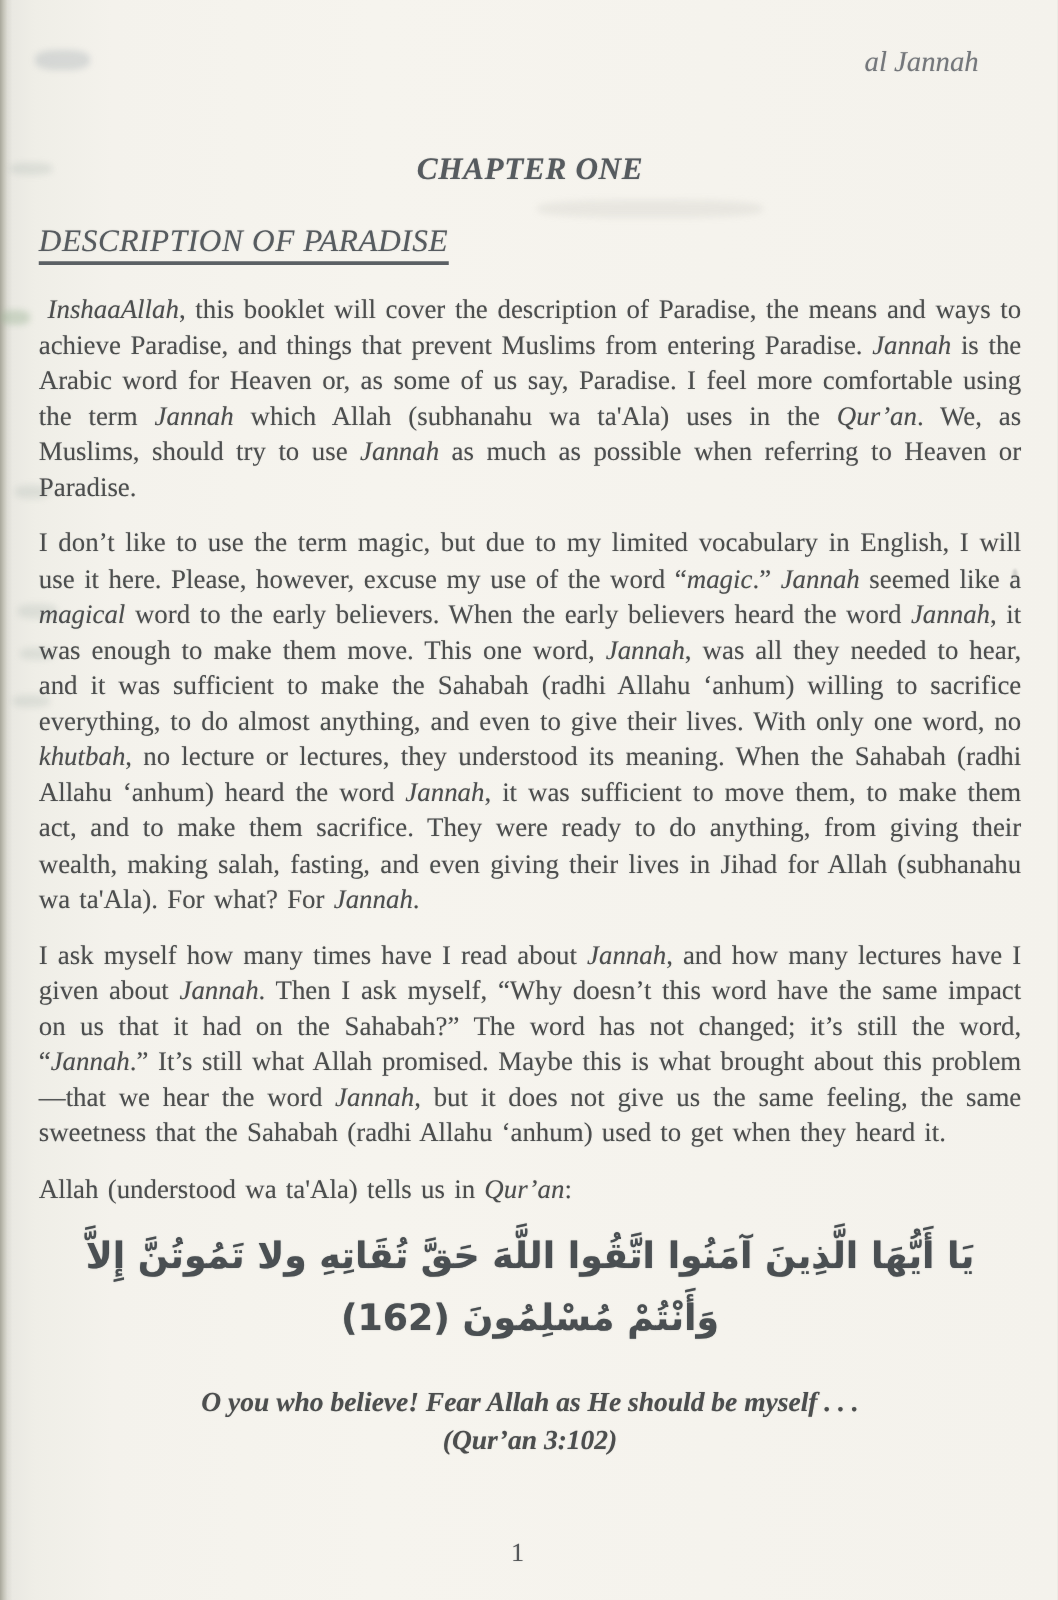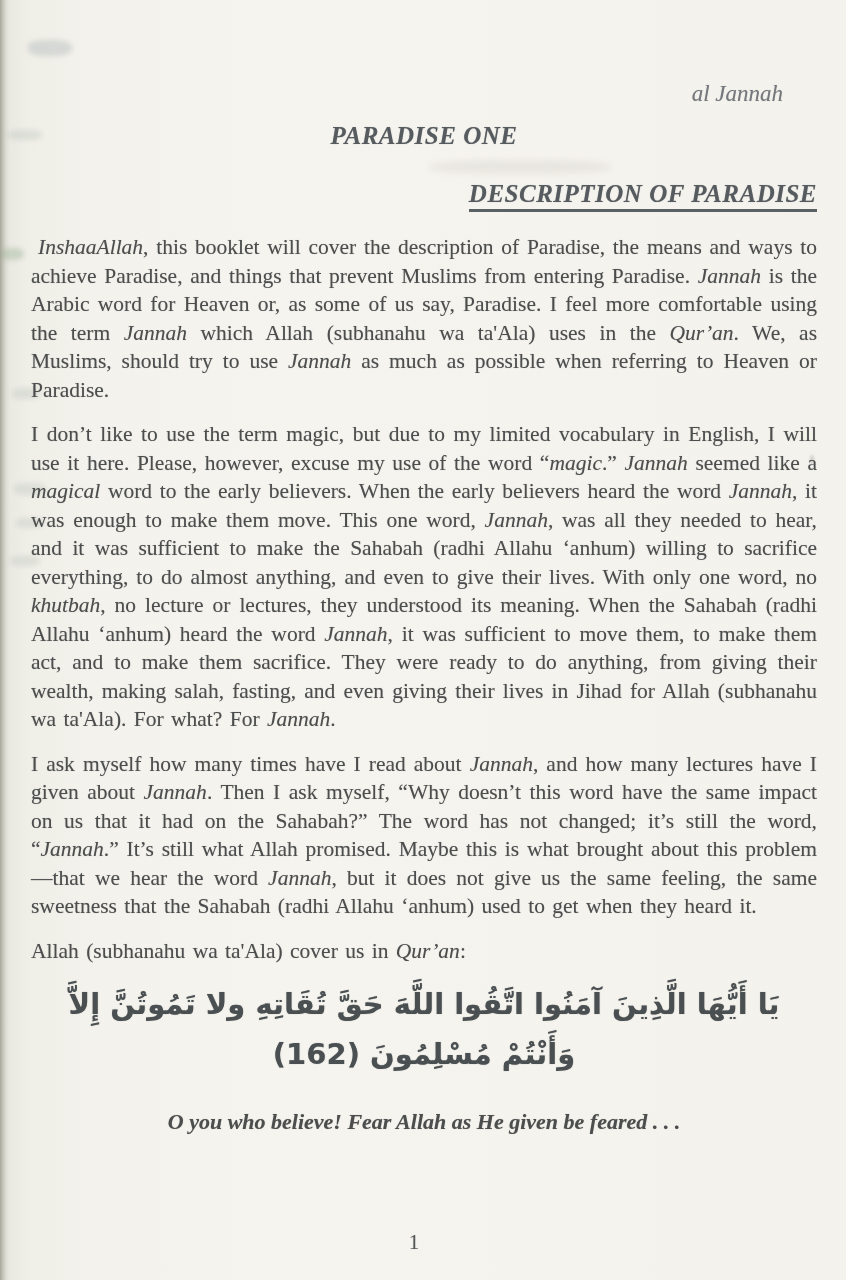--- a/index.html
+++ b/index.html
@@ -20,29 +20,28 @@
   .bleed-e { left:14px; top:483px; width:32px; height:12px; }
   .bleed-f { left:16px; top:518px; width:28px; height:10px; }
   .bleed-g { left:10px; top:556px; width:30px; height:10px; }
   .bleed-h { left:430px; top:160px; width:180px; height:14px; background:rgba(150,150,142,0.13); filter:blur(3px); }
   .speck  { position:absolute; left:810px; top:455px; width:4px; height:9px; background:rgba(110,110,110,0.25); filter:blur(1px); border-radius:50%; }
 
   .header-right {
     position:absolute; top:37px; right:63px;
     font-style:italic; font-size:23px; color:#74777b;
     text-shadow:0 0 1px rgba(116,119,123,0.4);
-    margin-top:44px;
   }
   .content { position:absolute; top:122px; left:31px; width:786px; color:#4c4e4e; }
   .chapter {
     margin:0 0 30px; text-align:center;
     font-size:25px; font-weight:bold; font-style:italic; letter-spacing:0.5px;
     color:#565b5f; text-shadow:0 0 1px rgba(86,91,95,0.45);
   }
-  .title { margin:12px 0 25px; text-align:right; font-size:25px; font-weight:bold; font-style:italic;
+  .title { margin:12px 0 25px; text-align:left; font-size:25px; font-weight:normal; font-style:italic;
     color:#565b5f; text-shadow:0 0 1px rgba(86,91,95,0.45); letter-spacing:0.5px; }
   .title .underline { border-bottom:3px solid #5b6064; padding-bottom:2px; }
   .para {
     margin:0 0 16px; text-align:justify;
     font-size:21.5px; line-height:28.5px; word-spacing:2px;
     text-shadow:0 0 1px rgba(76,78,78,0.35);
   }
   .para.first { text-indent:7px; }
   .lead-in { text-align:left; margin-bottom:0; }
   .arabic {
@@ -73,30 +72,31 @@
   <div class="bleed bleed-d"></div>
   <div class="bleed bleed-e"></div>
   <div class="bleed bleed-f"></div>
   <div class="bleed bleed-g"></div>
   <div class="bleed bleed-h"></div>
   <div class="speck"></div>
 
   <div class="header-right">al Jannah</div>
 
   <div class="content">
-    <h1 class="chapter">PARADISE ONE</h1>
+    <h1 class="chapter">CHAPTER ONE</h1>
     <h2 class="title"><span class="underline">DESCRIPTION OF PARADISE</span></h2>
 
     <p class="para first"><em>InshaaAllah</em><span>, this booklet will cover the description of Paradise, the means and ways to achieve Paradise, and things that prevent Muslims from entering Paradise.  </span><em>Jannah</em><span> is the Arabic word for Heaven or, as some of us say, Paradise.  I feel more comfortable using the term </span><em>Jannah</em><span> which Allah (subhanahu wa ta'Ala) uses in the </span><em>Qur’an</em><span>.  We, as Muslims, should try to use </span><em>Jannah</em><span> as much as possible when referring to Heaven or Paradise.</span></p>
     <p class="para"><span>I don’t like to use the term magic, but due to my limited vocabulary in English, I will use it here.   Please, however, excuse my use of the word “</span><em>magic</em><span>.”  </span><em>Jannah</em><span> seemed like a </span><em>magical</em><span> word to the early believers.  When the early believers heard the word </span><em>Jannah</em><span>, it was enough to make them move.  This one word, </span><em>Jannah</em><span>, was all they needed to hear, and it was sufficient to make the Sahabah (radhi Allahu ‘anhum) willing to sacrifice everything, to do almost anything, and even to give their lives.  With only one word, no </span><em>khutbah</em><span>, no lecture or lectures, they understood its meaning.  When the Sahabah (radhi Allahu ‘anhum) heard the word </span><em>Jannah</em><span>, it was sufficient to move them, to make them act, and to make them sacrifice.  They were ready to do anything, from giving their wealth, making salah, fasting, and even giving their lives in Jihad for Allah (subhanahu wa ta'Ala).  For what?  For </span><em>Jannah</em><span>.</span></p>
     <p class="para"><span>I ask myself how many times have I read about </span><em>Jannah</em><span>, and how many lectures have I given about </span><em>Jannah</em><span>.  Then I ask myself, “Why doesn’t this word have the same impact on us that it had on the Sahabah?”  The word has not changed; it’s still the word, “</span><em>Jannah</em><span>.”  It’s still what Allah promised.  Maybe this is what brought about this problem—that we hear the word </span><em>Jannah</em><span>, but it does not give us the same feeling, the same sweetness that the Sahabah (radhi Allahu ‘anhum) used to get when they heard it.</span></p>
 
-    <p class="para lead-in"><span>Allah (subhanahu wa ta'Ala) cover us in </span><em>Qur’an</em><span>:</span></p>
+    <p class="para lead-in"><span>Allah (understood wa ta'Ala) tells us in </span><em>Qur’an</em><span>:</span></p>
 
     <div class="arabic" dir="rtl">يَا أَيُّهَا الَّذِينَ آمَنُوا اتَّقُوا اللَّهَ حَقَّ تُقَاتِهِ ولا تَمُوتُنَّ إِلاَّ وَأَنْتُمْ مُسْلِمُونَ (162)</div>
 
     <div class="translation">
-      <div>O you who believe! Fear Allah as He given be feared  . . .</div>
+      <div>O you who believe! Fear Allah as He should be myself  . . .</div>
+      <div>(Qur’an 3:102)</div>
     </div>
   </div>
 
   <div class="pagenum">1</div>
 </div>
 
 </body></html>

